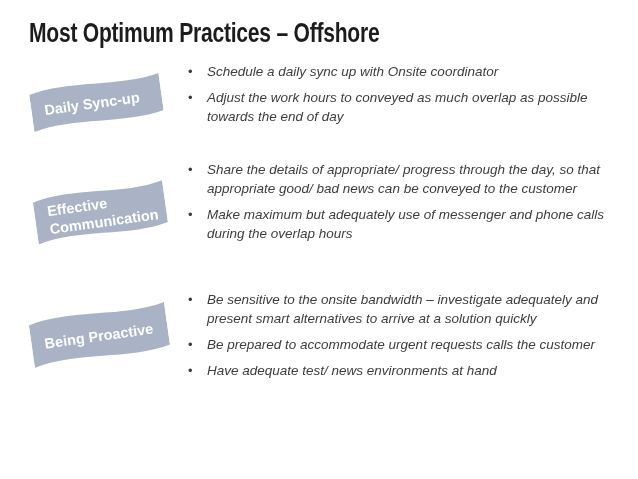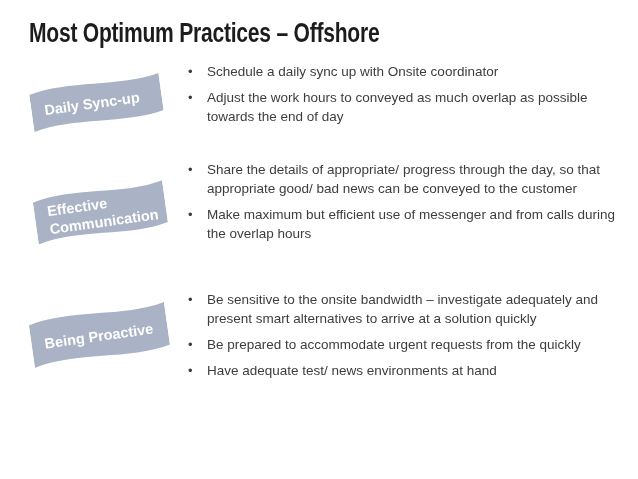--- a/index.html
+++ b/index.html
@@ -37,21 +37,21 @@
   .shape3{left:31px;top:308px;width:137px;height:55px;}
   .bullets{
     position:absolute;left:188px;width:431px;
     color:var(--text-color);font-size:13.5px;line-height:19px;
   }
   .bullets1{top:62px;}
   .bullets2{top:160px;}
   .bullets3{top:290px;}
   .bullet{display:flex;margin-bottom:7px;}
   .dot{flex:0 0 19px;width:19px;font-size:13px;}
-  .btxt{flex:1;}
+  .btxt{flex:1;font-style:italic;}
 </style>
 </head>
 <body>
 
 <div class="slide">
 
   <h1 class="title">Most Optimum Practices – Offshore</h1>
 
   <div class="wave shape1">
     <svg viewBox="0 0 130 50" preserveAspectRatio="none">
@@ -76,38 +76,38 @@
     </svg>
     <div class="wave-label">Effective Communication</div>
   </div>
   <div class="bullets bullets2">
     <div class="bullet">
       <span class="dot">•</span>
       <span class="btxt">Share the details of appropriate/ progress through the day, so that appropriate good/ bad news can be conveyed to the customer</span>
     </div>
     <div class="bullet">
       <span class="dot">•</span>
-      <span class="btxt">Make maximum but efficient use of messenger and from calls during the overlap hours</span>
+      <span class="btxt">Make maximum but adequately use of messenger and phone calls during the overlap hours</span>
     </div>
   </div>
 
   <div class="wave shape3">
     <svg viewBox="0 0 130 50" preserveAspectRatio="none">
       <path d="M0,7 C40,-3 90,12 130,3 L130,42 C90,51 40,36 0,46 Z"></path>
     </svg>
     <div class="wave-label">Being Proactive</div>
   </div>
   <div class="bullets bullets3">
     <div class="bullet">
       <span class="dot">•</span>
       <span class="btxt">Be sensitive to the onsite bandwidth – investigate adequately and present smart alternatives to arrive at a solution quickly</span>
     </div>
     <div class="bullet">
       <span class="dot">•</span>
-      <span class="btxt">Be prepared to accommodate urgent requests from the quickly</span>
+      <span class="btxt">Be prepared to accommodate urgent requests calls the customer</span>
     </div>
     <div class="bullet">
       <span class="dot">•</span>
       <span class="btxt">Have adequate test/ news environments at hand</span>
     </div>
   </div>
 
 </div>
 
 </body></html>

